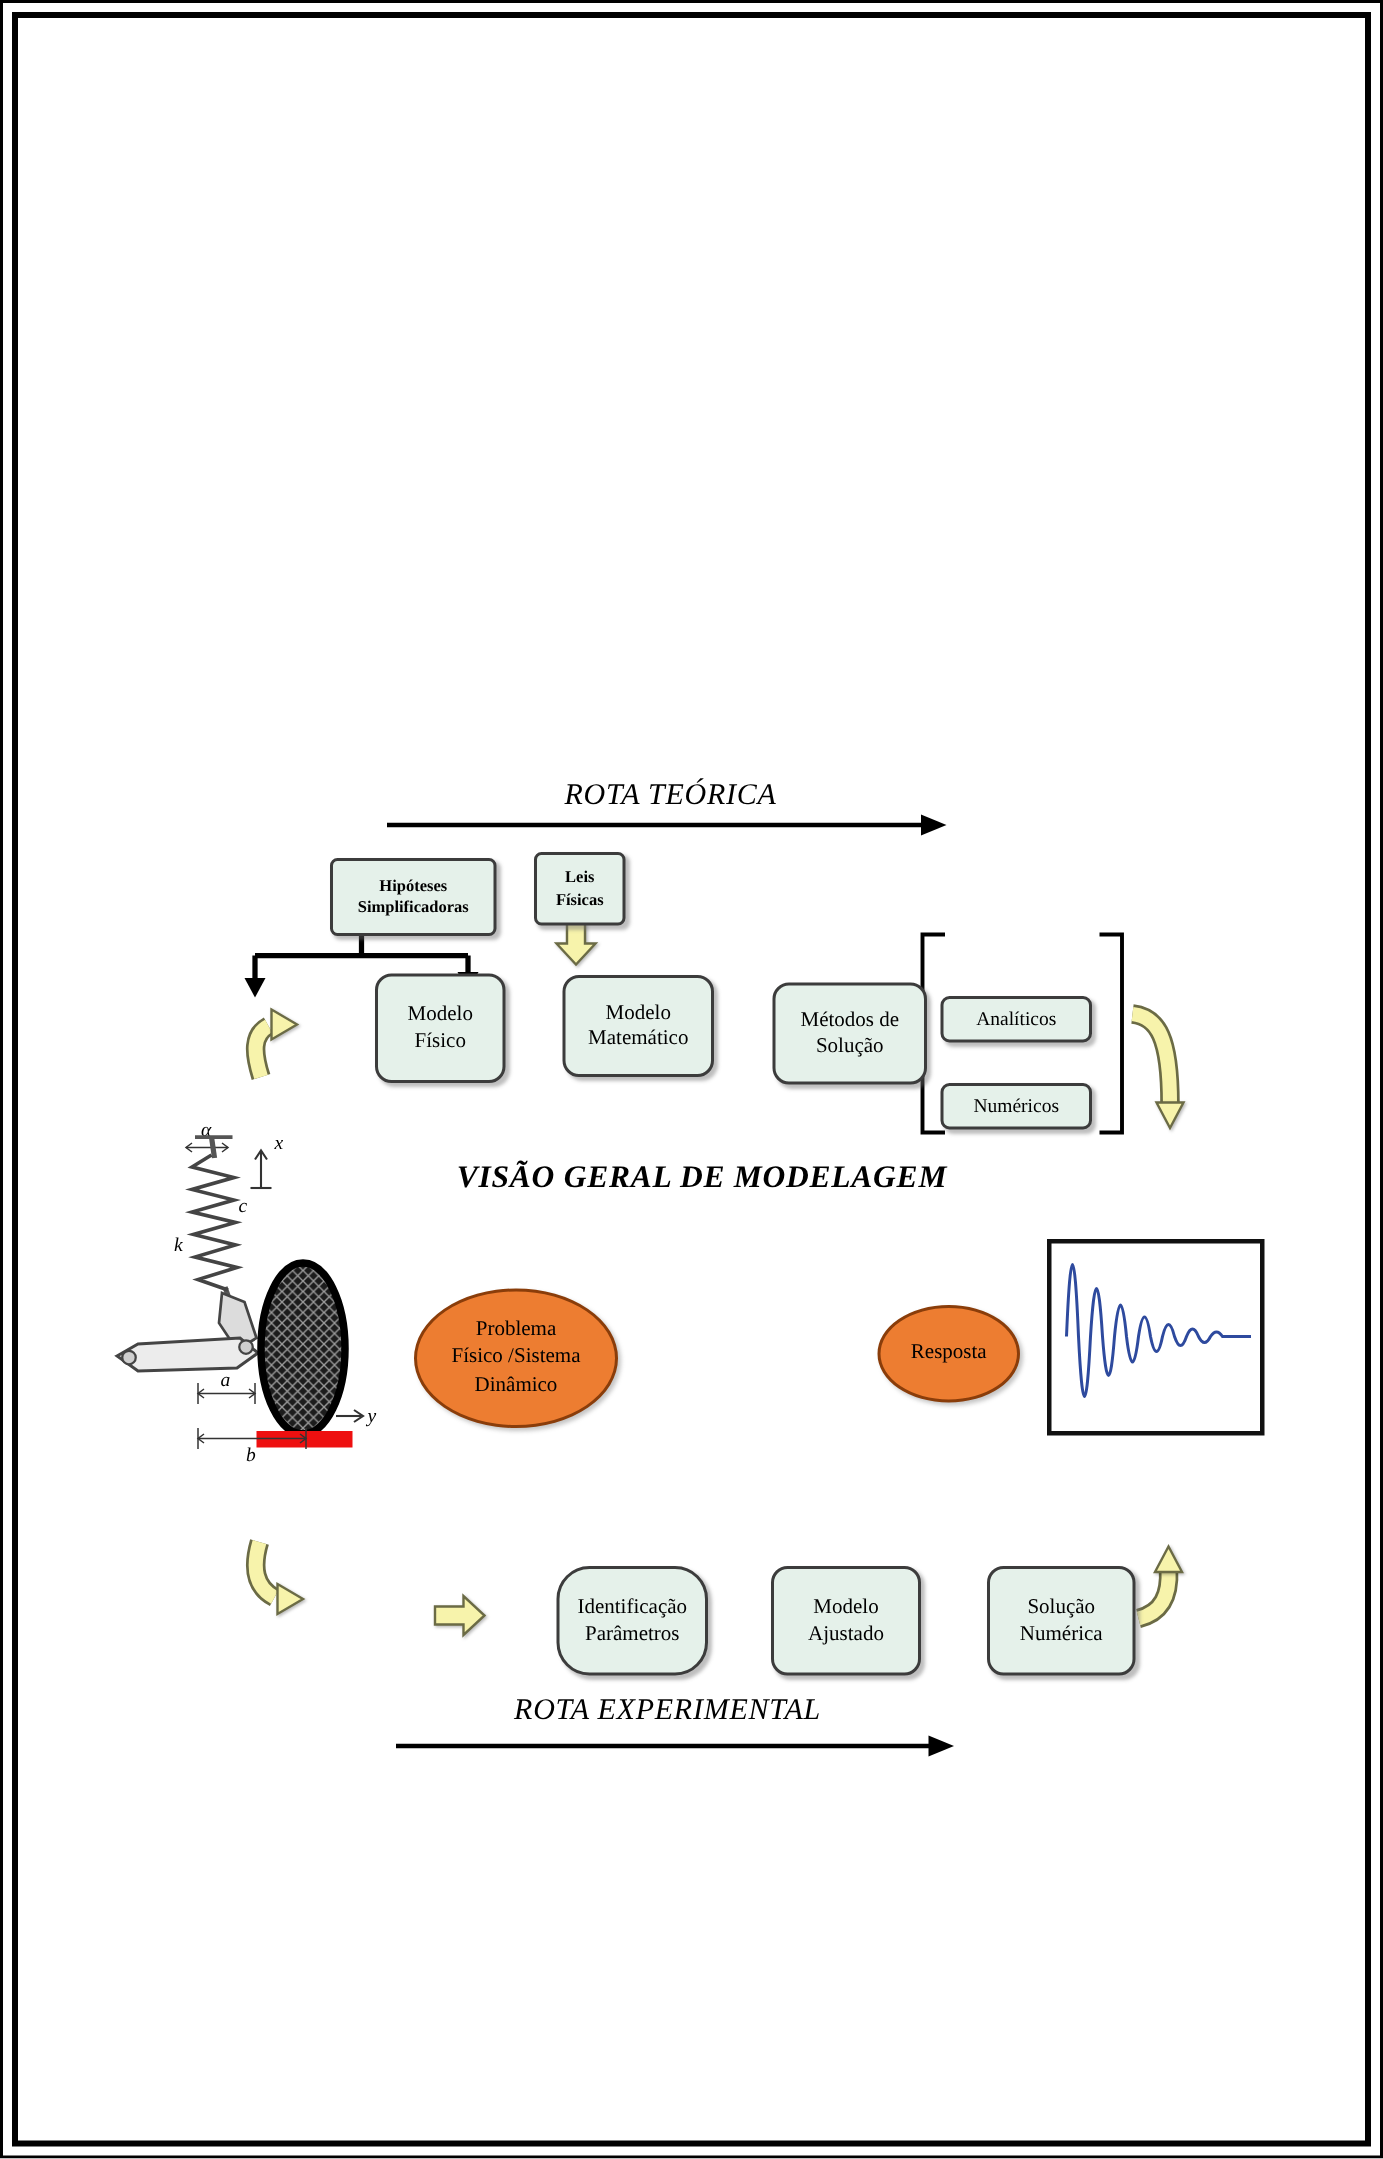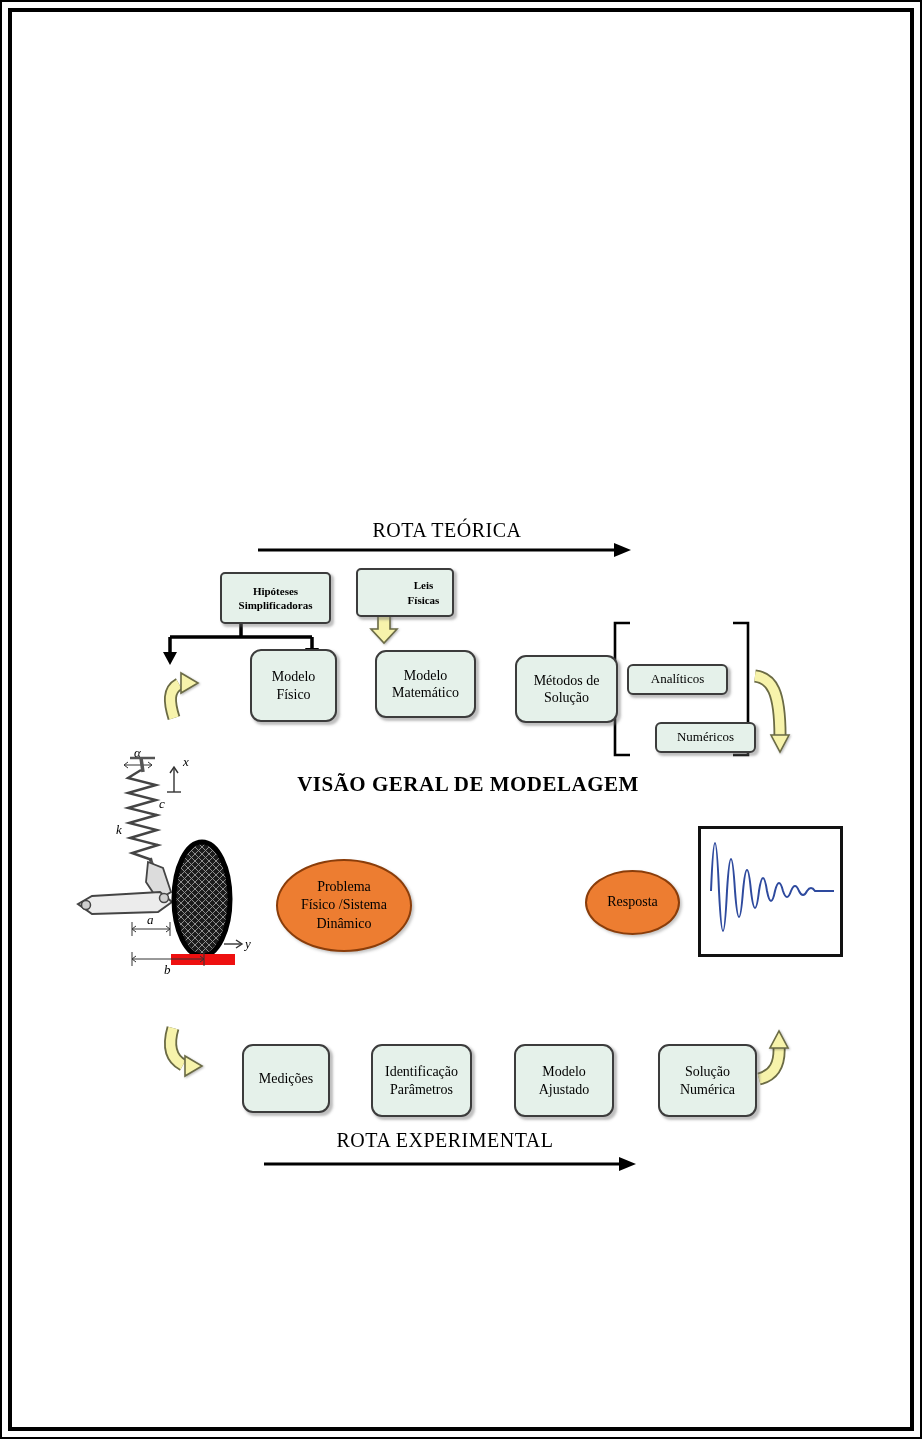--- a/index.html
+++ b/index.html
@@ -1,19 +1,19 @@
 <!DOCTYPE html>
 <html><head>
 <meta charset="utf-8">
 <style>
   html,body{margin:0;padding:0;background:#fff;}
   .page{position:relative;width:922px;height:1439px;background:#fff;border:2px solid #000;box-sizing:border-box;overflow:hidden;font-family:"Liberation Serif",serif;color:#000;}
   .frame{position:absolute;inset:6px;border:4px solid #000;pointer-events:none;}
   .abs{position:absolute;}
-  .lbl{display:flex;align-items:center;justify-content:center;text-align:center;}
+  .lbl{display:flex;align-items:center;justify-content:center;text-align:center;font-style:italic;}
   .title{font-size:20px;letter-spacing:.5px;}
   .main-title{font-size:21px;font-weight:bold;letter-spacing:.5px;}
   .mint{background:#e5f1ea;border:2px solid #3c3c3c;box-shadow:2.5px 2.5px 2.5px rgba(110,110,110,.45);
         display:flex;align-items:center;justify-content:center;text-align:center;white-space:pre-line;line-height:1.25;}
   .mint.big{border-radius:11px;font-size:14px;margin-left:40px;}
   .mint.small{border-radius:5px;font-size:11px;font-weight:bold;line-height:1.3;}
   .mint.flat{border-radius:6px;font-size:13px;}
   .orange{background:#ed7d31;border:2px solid #8a3d0a;border-radius:50%;
         display:flex;align-items:center;justify-content:center;text-align:center;white-space:pre-line;
         font-size:14px;line-height:1.3;box-shadow:2px 2px 3px rgba(110,110,110,.4);}
@@ -148,42 +148,41 @@
     </g>
     <text class="math" x="102" y="232">b</text>
   </svg>
 
   <div class="abs lbl title" style="left:300px;top:515px;width:290px;height:26px;">ROTA TEÓRICA</div>
   <div class="abs lbl main-title" style="left:250px;top:768px;width:432px;height:28px;">VISÃO GERAL DE MODELAGEM</div>
   <div class="abs lbl title" style="left:298px;top:1125px;width:290px;height:26px;">ROTA EXPERIMENTAL</div>
 
   <div class="abs mint small" style="left:186px;top:570px;width:107px;height:48px;margin-left:32px;">Hipóteses
 Simplificadoras</div>
-  <div class="abs mint small" style="left:354px;top:566px;width:57px;height:45px;padding-left:37px;">Leis
+  <div class="abs mint small" style="left:354px;top:566px;width:57px;height:45px;">Leis
 Físicas</div>
   <div class="abs mint big" style="left:208px;top:647px;width:83px;height:69px;">Modelo
 Físico</div>
   <div class="abs mint big" style="left:333px;top:648px;width:97px;height:64px;">Modelo
 Matemático</div>
   <div class="abs mint big" style="left:473px;top:653px;width:99px;height:64px;">Métodos de
 Solução</div>
   <div class="abs mint flat" style="left:625px;top:634px;width:97px;height:27px;margin-top:28px;">Analíticos</div>
-  <div class="abs mint flat" style="left:625px;top:720px;width:97px;height:27px;margin-left:28px;">Numéricos</div>
+  <div class="abs mint flat" style="left:625px;top:720px;width:97px;height:27px;">Numéricos</div>
 
   <div class="abs orange" style="left:274px;top:857px;width:132px;height:89px;">Problema
 Físico /Sistema
 Dinâmico</div>
   <div class="abs orange" style="left:583px;top:868px;width:91px;height:61px;">Resposta</div>
 
   <div class="abs plotbox" style="left:696px;top:824px;width:139px;height:125px;">
     <svg width="139" height="125" viewBox="0 0 139 125">
       <path fill="none" stroke="#2e4a9e" stroke-width="2" d="M10,62 Q14,-34 18,62 Q22,142 26,62 Q30,-2 34,62 Q38,114 42,62 Q46,20 50,62 Q54,96 58,62 Q62,36 66,62 Q70,82 74,62 Q78,46 82,62 Q86,74 90,62 Q94,52 98,62 Q102,70 106,62 Q110,56 114,62 L133,62"></path>
     </svg>
   </div>
 
-  <div class="abs mint big" style="left:200px;top:1042px;width:84px;height:65px;">Medições</div>
-  <div class="abs mint big" style="left:329px;top:1042px;width:97px;height:69px;">Identificação
+  <div class="abs mint big" style="left:329px;top:1042px;width:97px;height:69px;border-radius:22px;">Identificação
 Parâmetros</div>
   <div class="abs mint big" style="left:472px;top:1042px;width:96px;height:69px;">Modelo
 Ajustado</div>
   <div class="abs mint big" style="left:616px;top:1042px;width:95px;height:69px;">Solução
 Numérica</div>
 </div>
 
 </body></html>

